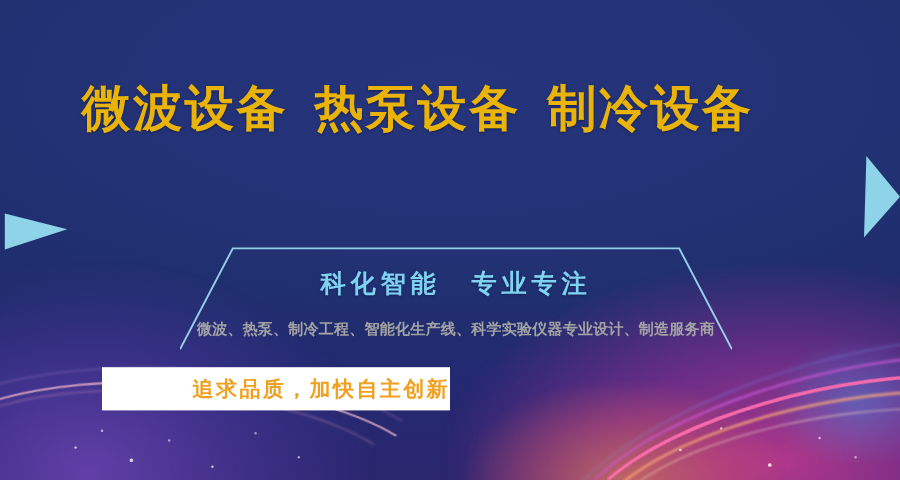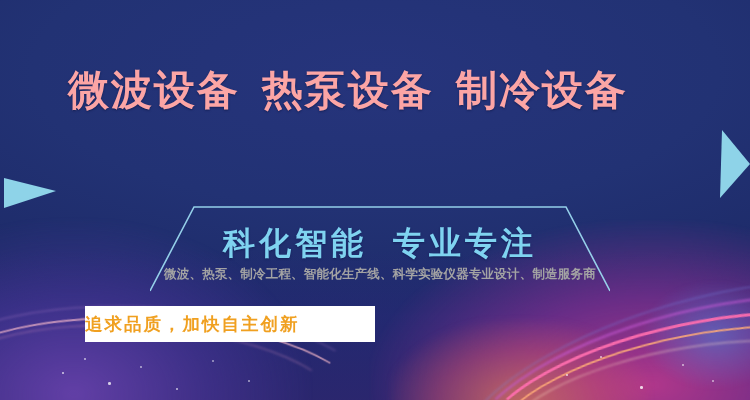--- a/index.html
+++ b/index.html
@@ -81,50 +81,50 @@
   }
   .tri-right{
     position:absolute;left:716px;top:130px;width:0;height:0;
     border-top:0 solid transparent;
     border-bottom:0 solid transparent;
   }
   .tri-right svg{position:absolute;left:0;top:0;}
   
   .headline{
     position:absolute;left:68px;top:62px;width:630px;
-    color:#fca5a5;font-weight:bold;letter-spacing:2px;
+    color:#eab308;font-weight:bold;letter-spacing:2px;
     font-size:41px;line-height:57px;white-space:nowrap;
     text-shadow:0 1px 2px rgba(10,16,60,.55);
   }
   .headline .ln{display:block;}
   .headline .gp{display:inline-block;}
   .headline .sep{display:inline-block;width:22px;}
   .hl-row2{letter-spacing:1px;}
   
   .frame{position:absolute;left:150px;top:205px;width:460px;height:88px;}
   .frame svg{display:block;}
   .subtitle{
     position:absolute;left:150px;top:222px;width:460px;
     text-align:center;color:#7fd3f0;font-weight:bold;
-    font-size:32px;letter-spacing:4px;white-space:nowrap;
+    font-size:21px;letter-spacing:4px;white-space:nowrap;
     text-shadow:0 1px 2px rgba(10,20,70,.5);
   }
   .subtitle .s-sep{display:inline-block;width:26px;}
   .desc{
     position:absolute;left:120px;top:266px;width:520px;
     text-align:center;color:#a3a3a3;font-weight:bold;
     font-size:12.5px;letter-spacing:.2px;white-space:nowrap;
   }
   
   .slogans{
     position:absolute;left:85px;top:306px;width:580px;height:36px;
     display:flex;
   }
   .slogan{
-    display:flex;align-items:center;justify-content:flex-start;
+    display:flex;align-items:center;justify-content:flex-end;
     font-weight:bold;font-size:17.5px;letter-spacing:2px;white-space:nowrap;
   }
   .slogan-left{
     width:290px;background:#ffffff;color:#f0a020;
   }
   .slogan-right{
     width:290px;background:#f5a400;color:#ffffff;
   }
 </style>
 </head>

